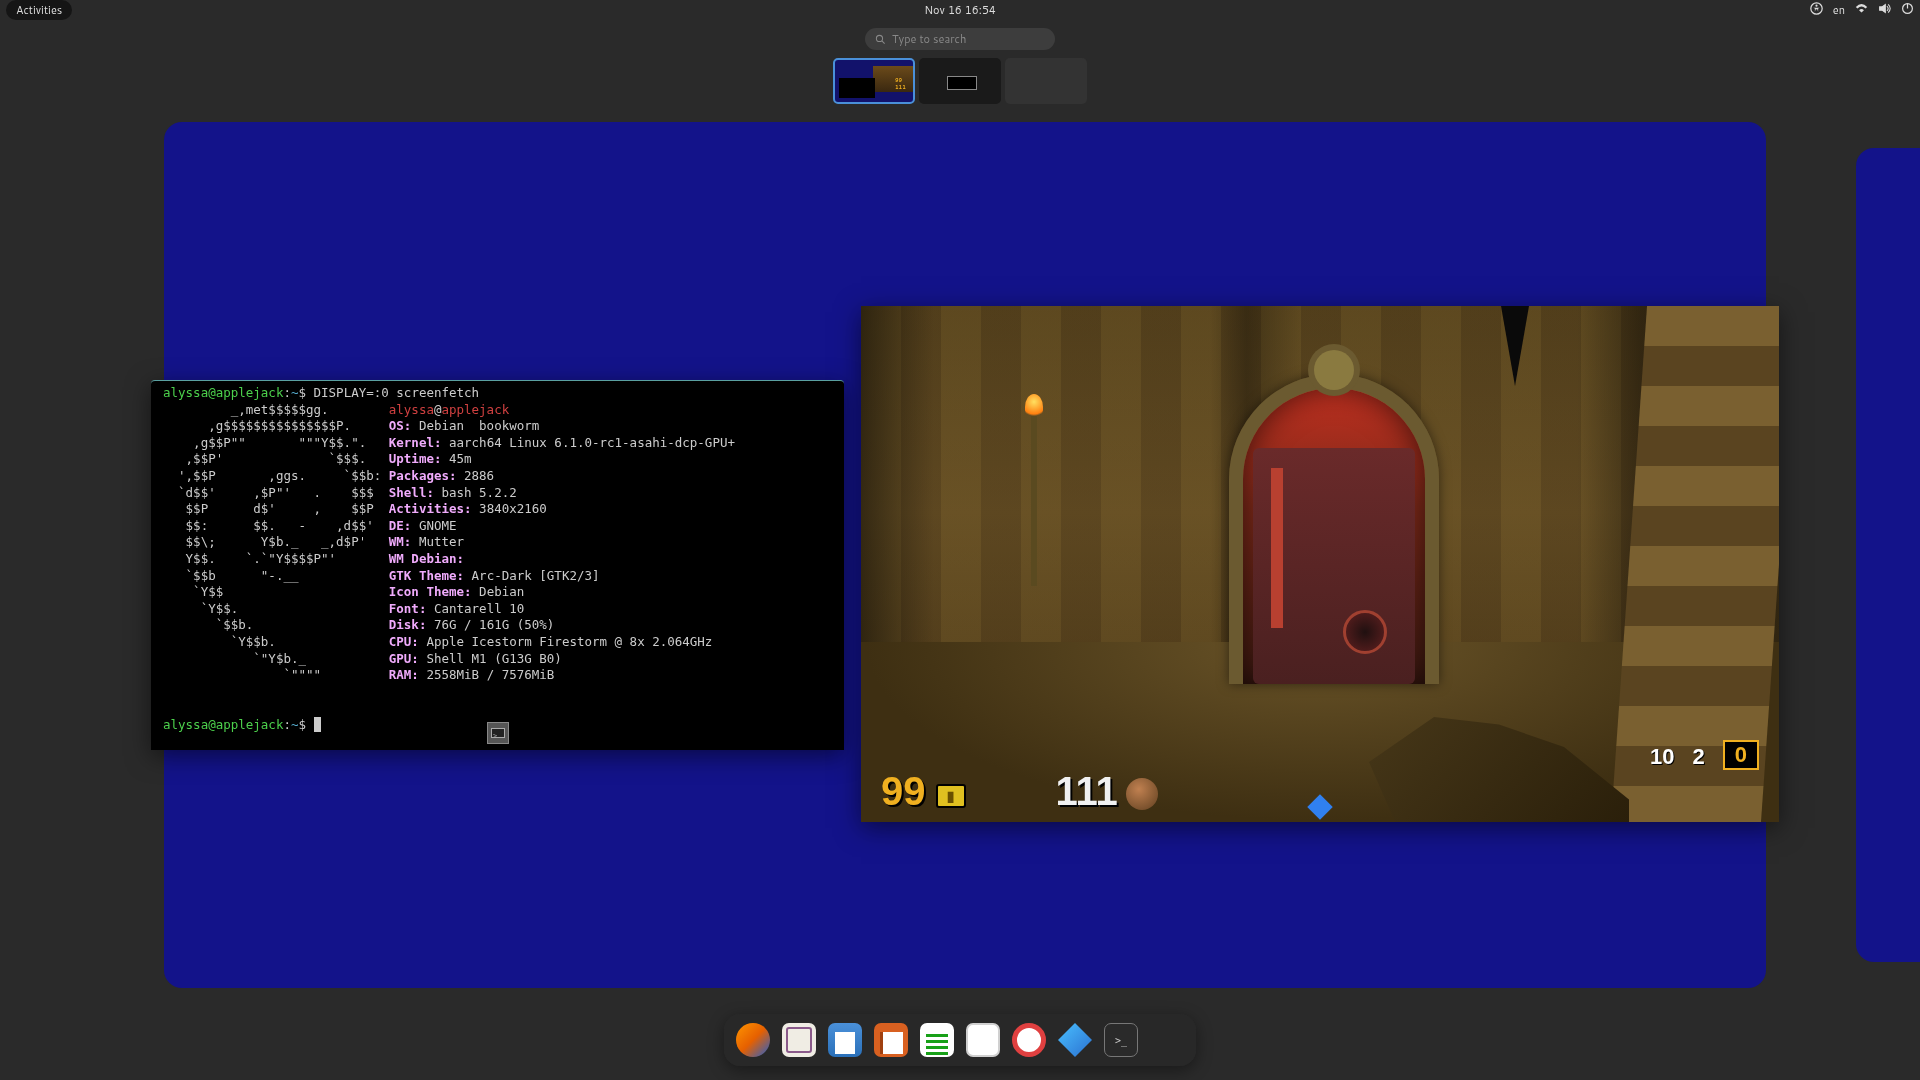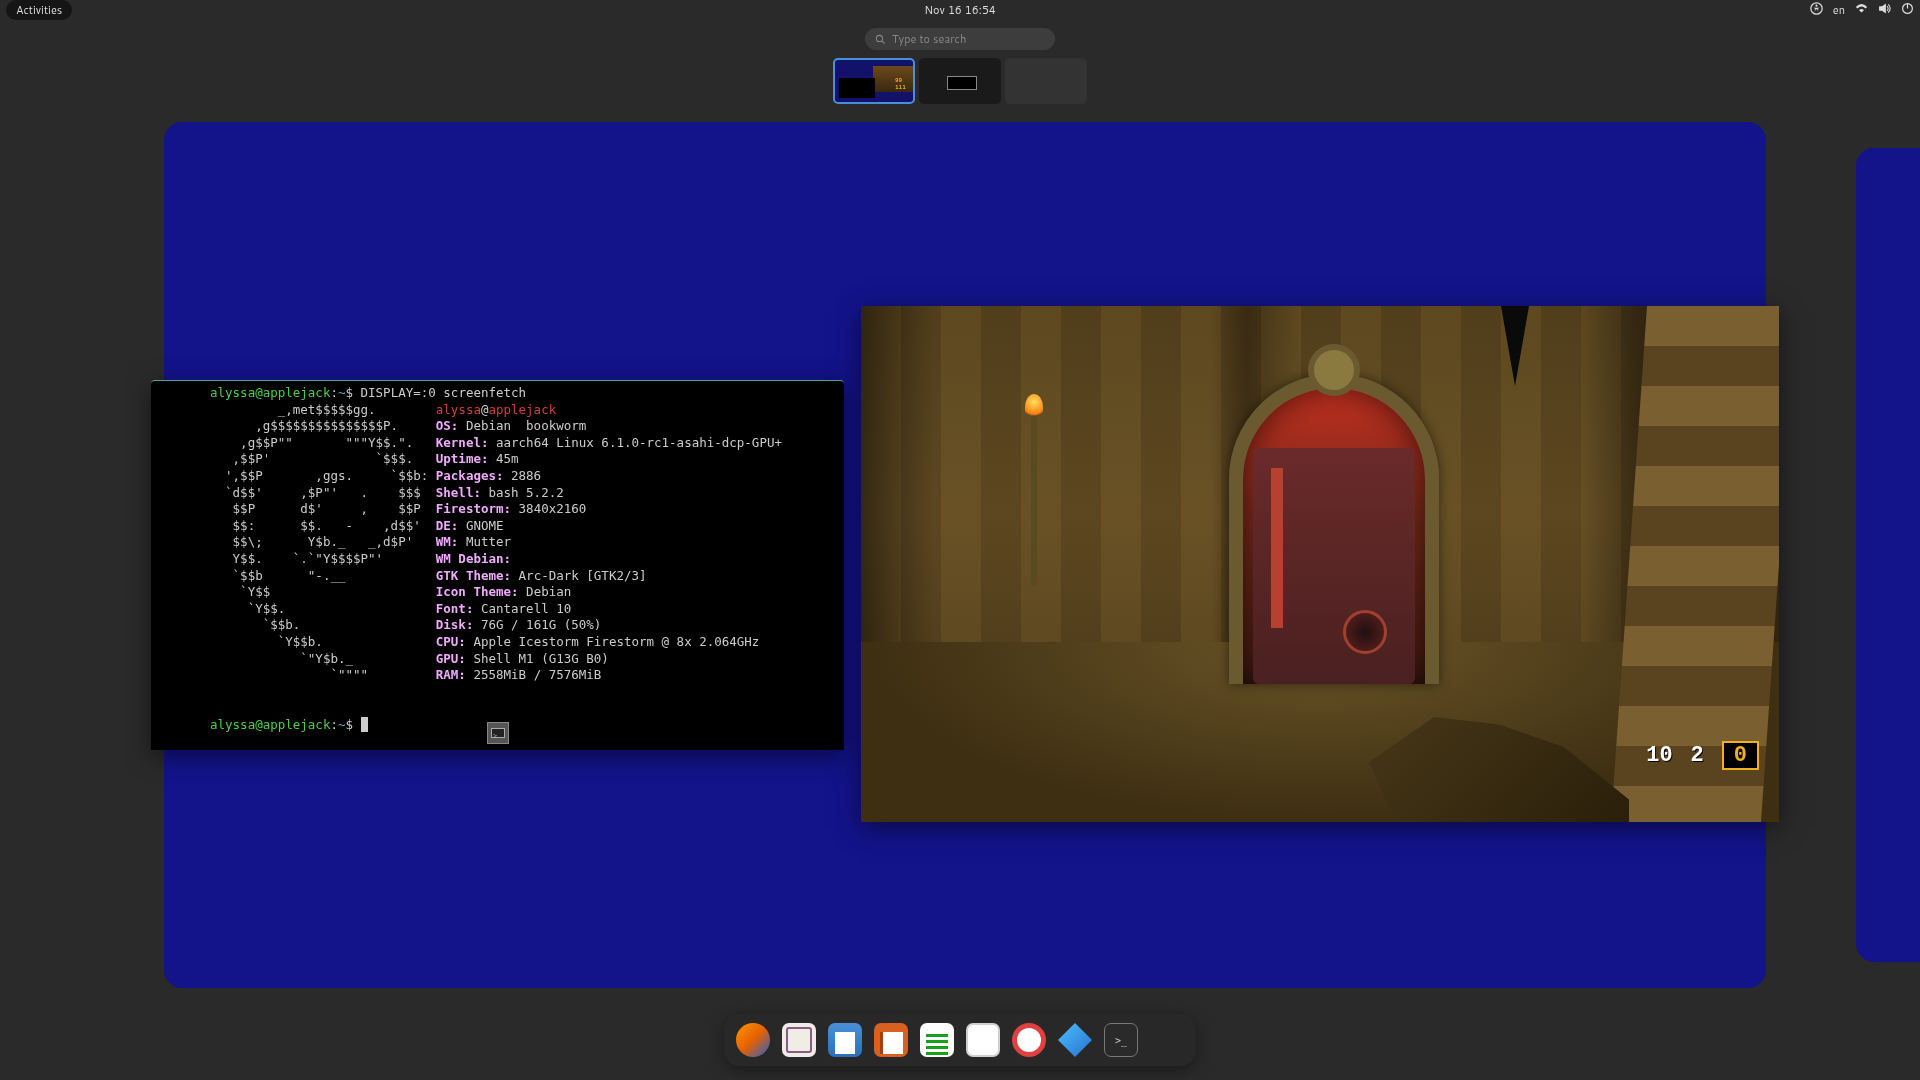--- a/index.html
+++ b/index.html
@@ -110,21 +110,20 @@
   font-family: 'DejaVu Sans Mono', monospace;
   font-size: 12.5px;
   line-height: 16.6px;
   color: #ccc;
   overflow: hidden;
   box-shadow: 0 6px 24px rgba(0,0,0,0.5);
 }
 .term-content {
   padding: 4px 12px;
   white-space: pre;
-  margin-left: 47px;
 }
 .u { color: #4cd04c; }
 .at { color: #4cd04c; }
 .path { color: #ccc; }
 .prompt { color: #ccc; }
 .key { color: #f0abfc; font-weight: bold; }
 .val { color: #ccc; }
 .hostred { color: #d04040; }
 .term-icon {
   position: absolute;
@@ -225,22 +224,22 @@
   margin-left: 90px;
 }
 .head-icon {
   width:32px; height:32px; margin-left:8px; margin-bottom:4px;
   background: radial-gradient(circle at 40% 35%, #c08050, #604020);
   border-radius:50%;
 }
 .diamond { position:absolute; left:450px; bottom:-2px; width:18px; height:18px; background:#3080f0; transform:rotate(45deg); }
 .hud-right {
   position:absolute; right:20px; bottom:52px;
-  display:flex; gap:18px; align-items:center;
-  font-size:22px; font-weight:900; color:#fff; font-family:Liberation Mono, monospace;
+  display:flex; gap:18px; align-items:flex-end;
+  font-size:22px; font-weight:900; color:#fff; font-family:Liberation Sans, sans-serif;
   text-shadow:1px 1px 0 #000;
 }
 .score-box {
   border:2px solid #f0b020; padding:0 10px; background:#000; color:#f0b020;
 }
 .gun {
   position:absolute; right:150px; bottom:0; width:260px; height:150px;
   background: linear-gradient(135deg,#4a3a1a,#2a1f0a);
   clip-path: polygon(10% 100%, 0% 60%, 25% 30%, 50% 35%, 75% 50%, 100% 85%, 100% 100%);
 }
@@ -331,21 +330,21 @@
 <div class="workspace">
 
   <div class="terminal-window">
     <div class="term-content"><span class="u">alyssa</span><span class="at">@</span><span class="u">applejack</span><span class="path">:</span><span style="color:#5ac">~</span><span class="prompt">$ </span><span>DISPLAY=:0 screenfetch</span>
 <span id="ascii-info">         _,met$$$$$gg.        <span class="hostred">alyssa</span><span class="val">@</span><span class="hostred">applejack</span>
       ,g$$$$$$$$$$$$$$$P.     <span class="key">OS:</span> <span class="val">Debian  bookworm</span>
     ,g$$P""       """Y$$.".   <span class="key">Kernel:</span> <span class="val">aarch64 Linux 6.1.0-rc1-asahi-dcp-GPU+</span>
    ,$$P'              `$$$.   <span class="key">Uptime:</span> <span class="val">45m</span>
   ',$$P       ,ggs.     `$$b: <span class="key">Packages:</span> <span class="val">2886</span>
   `d$$'     ,$P"'   .    $$$  <span class="key">Shell:</span> <span class="val">bash 5.2.2</span>
-   $$P      d$'     ,    $$P  <span class="key">Firestorm:</span> <span class="val">3840x2160</span>
+   $$P      d$'     ,    $$P  <span class="key">Activities:</span> <span class="val">3840x2160</span>
    $$:      $$.   -    ,d$$'  <span class="key">DE:</span> <span class="val">GNOME</span>
    $$\;      Y$b._   _,d$P'   <span class="key">WM:</span> <span class="val">Mutter</span>
    Y$$.    `.`"Y$$$$P"'       <span class="key">WM Debian:</span> <span class="val"></span>
    `$$b      "-.__            <span class="key">GTK Theme:</span> <span class="val">Arc-Dark [GTK2/3]</span>
     `Y$$                      <span class="key">Icon Theme:</span> <span class="val">Debian</span>
      `Y$$.                    <span class="key">Font:</span> <span class="val">Cantarell 10</span>
        `$$b.                  <span class="key">Disk:</span> <span class="val">76G / 161G (50%)</span>
          `Y$$b.               <span class="key">CPU:</span> <span class="val">Apple Icestorm Firestorm @ 8x 2.064GHz</span>
             `"Y$b._           <span class="key">GPU:</span> <span class="val">Shell M1 (G13G B0)</span>
                 `""""         <span class="key">RAM:</span> <span class="val">2558MiB / 7576MiB</span>
@@ -368,20 +367,27 @@
         <div class="disc"></div>
       </div>
     </div>
     <div class="ceiling-spike"></div>
     <div class="gun"></div>
     <div class="hud-right">
       <span>10</span>
       <span>2</span>
       <span class="score-box">0</span>
     </div>
+    <div class="hud">
+      <span class="hud-armor">99</span>
+      <span class="armor-icon">▮</span>
+      <span class="hud-health">111</span>
+      <span class="head-icon"></span>
+      <span class="diamond"></span>
+    </div>
   </div>
 
 </div>
 
 <div class="workspace-peek"></div>
 
 <div class="dock">
   <div class="dock-icon firefox"></div>
   <div class="dock-icon files"></div>
   <div class="dock-icon writer"></div>

